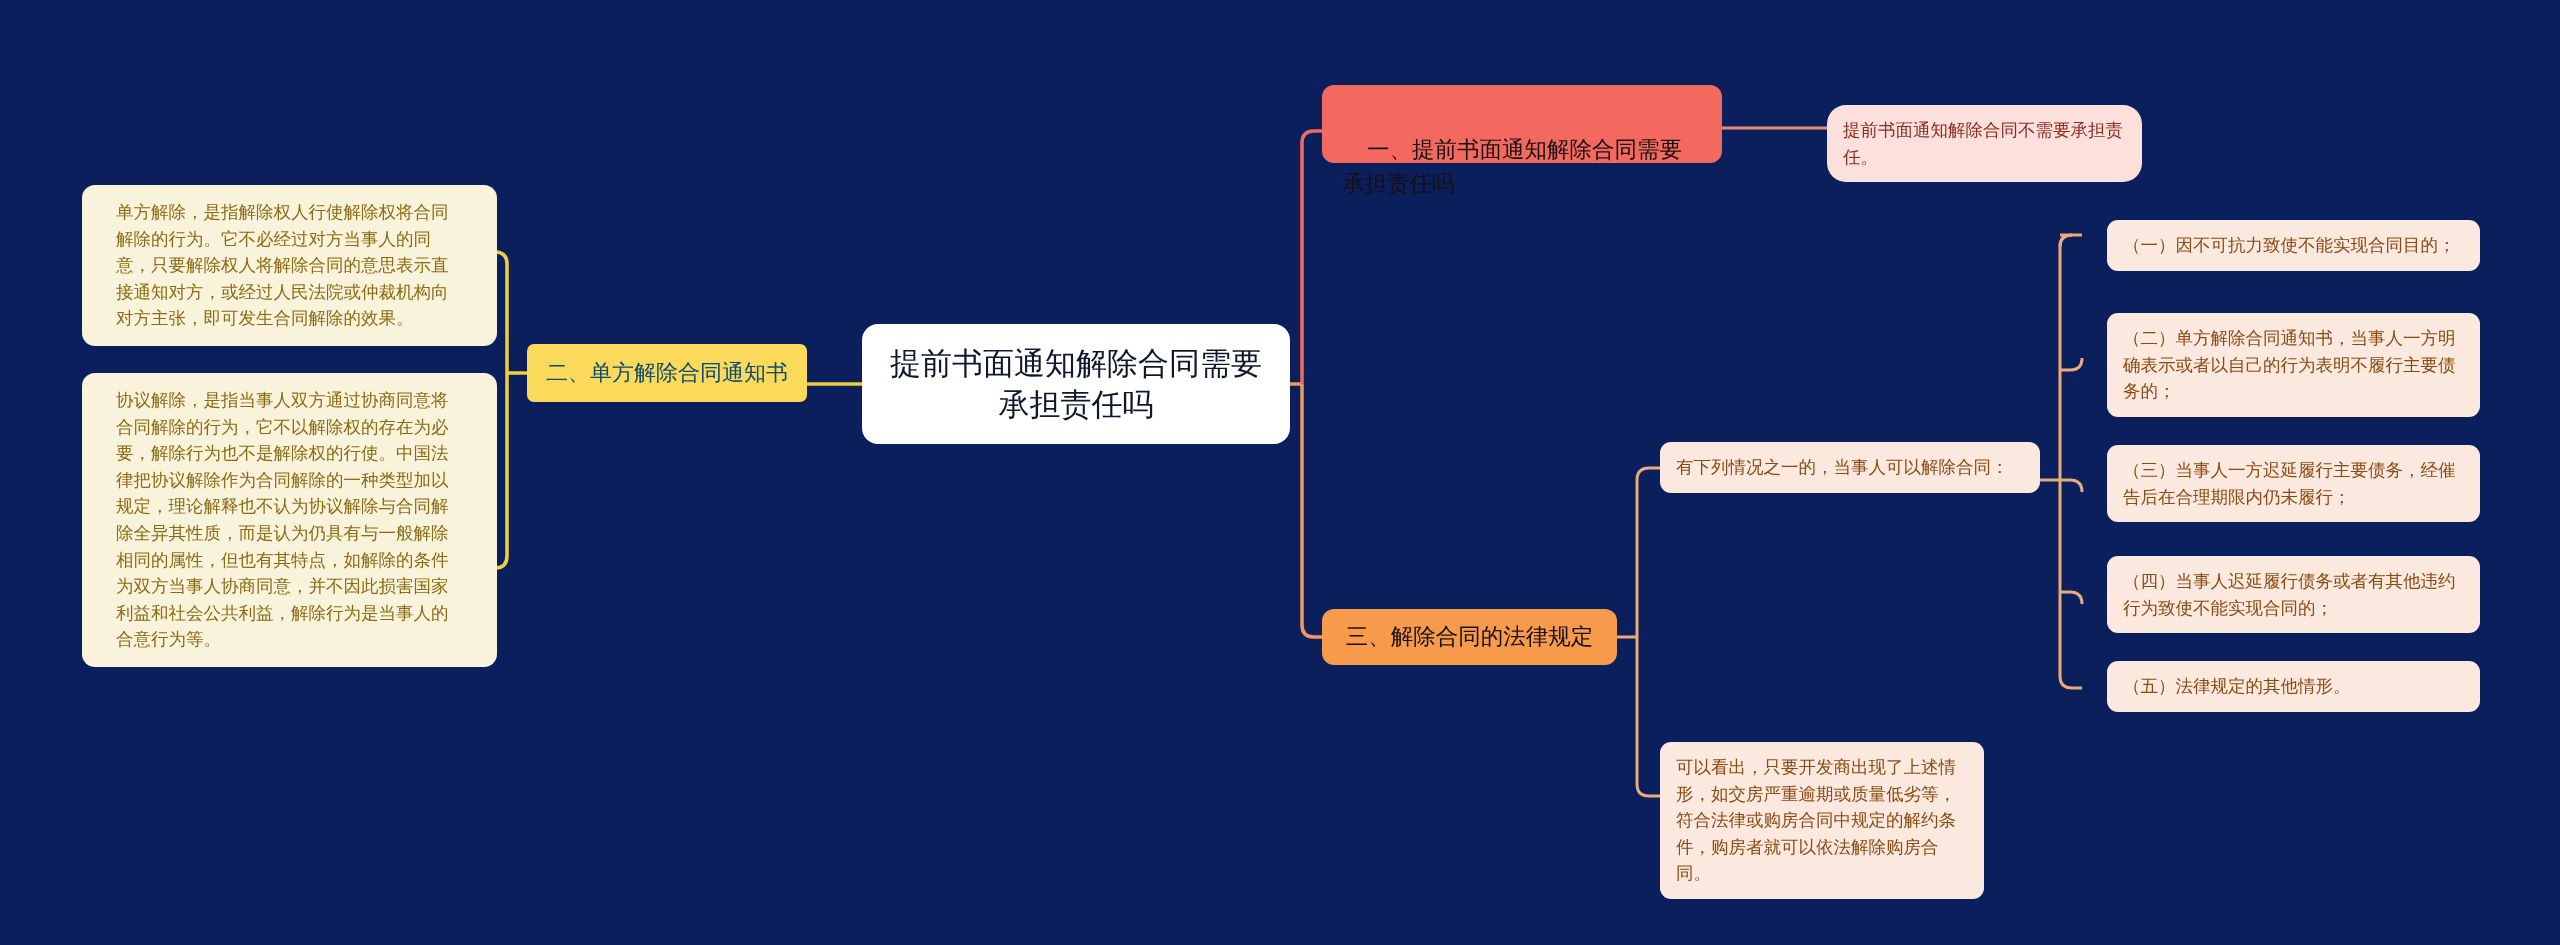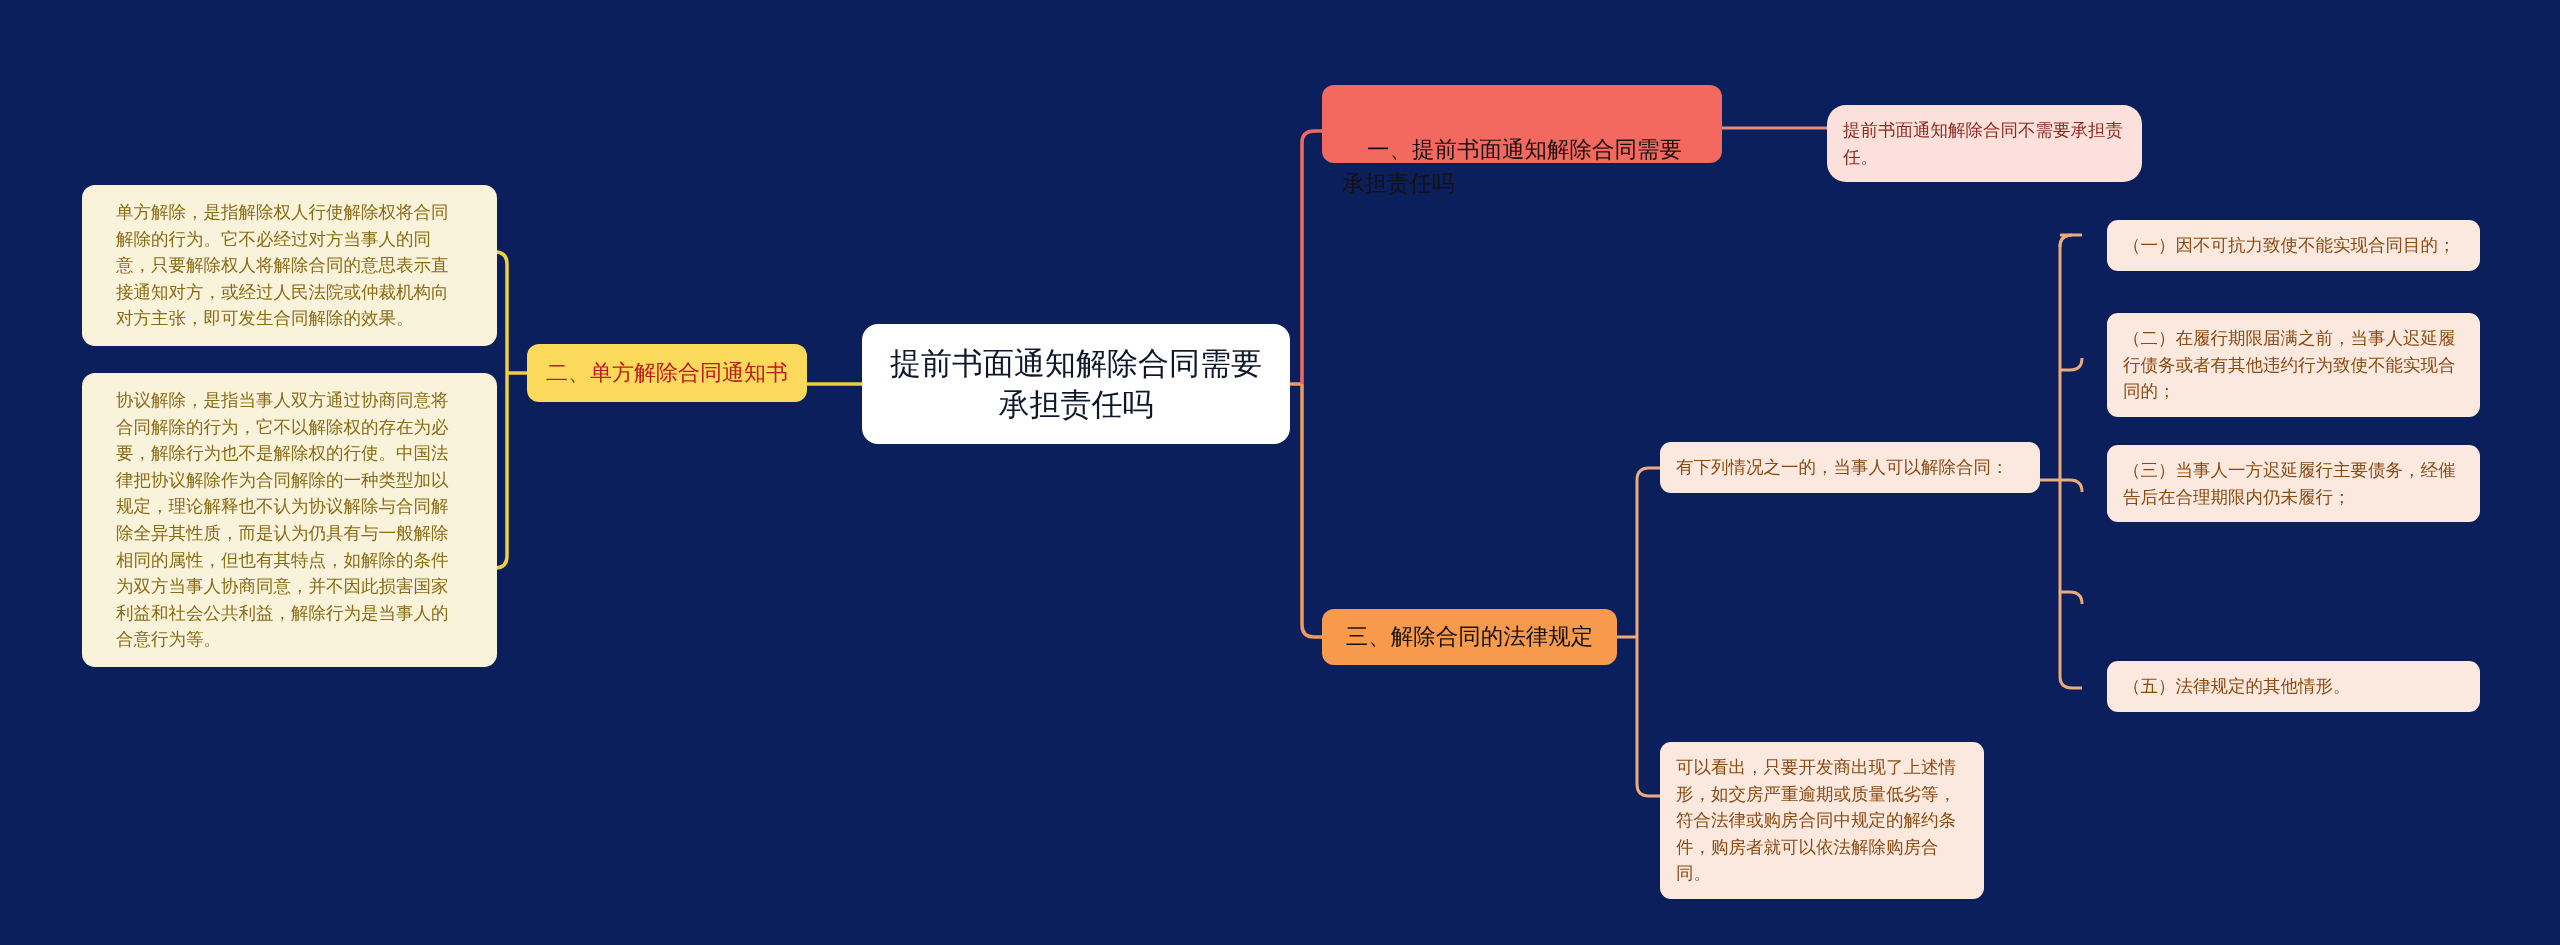--- a/index.html
+++ b/index.html
@@ -39,24 +39,24 @@
     text-align: center;
     border-radius: 16px;
     padding: 0 20px;
   }
 
   
   .y-label {
     left: 527px; top: 344px;
     width: 280px; height: 58px;
     background: #fbd95b;
-    color: #b91c1c;
+    color: #0c4a6e;
     font-size: 22px;
     display: flex; align-items: center; justify-content: center;
-    border-radius: 12px;
+    border-radius: 7px;
   }
   .cream {
     background: #f9f3dc;
     color: #8a6b13;
     font-size: 17.5px;
     padding: 14px 34px;
     border-radius: 13px;
   }
   .cream-1 { left: 82px; top: 185px; width: 415px; }
   .cream-2 { left: 82px; top: 373px; width: 415px; }
@@ -161,19 +161,20 @@
 
   <div class="node pink pink-1">提前书面通知解除合同不需要承担责任。</div>
 
   <div class="node o-label">
     <span>三、解除合同的法律规定</span>
   </div>
 
   <div class="node peach peach-intro">有下列情况之一的，当事人可以解除合同：</div>
 
   <div class="node peach item i1">（一）因不可抗力致使不能实现合同目的；</div>
-  <div class="node peach item i2">（二）在履行期限届满之前，当事人迟延履行债务或者有其他违约行为致使不能实现合同的；</div>
+  <div class="node peach item i2">（二）单方解除合同通知书，当事人一方明确表示或者以自己的行为表明不履行主要债务的；</div>
   <div class="node peach item i3">（三）当事人一方迟延履行主要债务，经催告后在合理期限内仍未履行；</div>
+  <div class="node peach item i4">（四）当事人迟延履行债务或者有其他违约行为致使不能实现合同的；</div>
   <div class="node peach item i5">（五）法律规定的其他情形。</div>
 
   <div class="node peach peach-concl">可以看出，只要开发商出现了上述情形，如交房严重逾期或质量低劣等，符合法律或购房合同中规定的解约条件，购房者就可以依法解除购房合同。</div>
 
 </div>
 
 </body></html>

